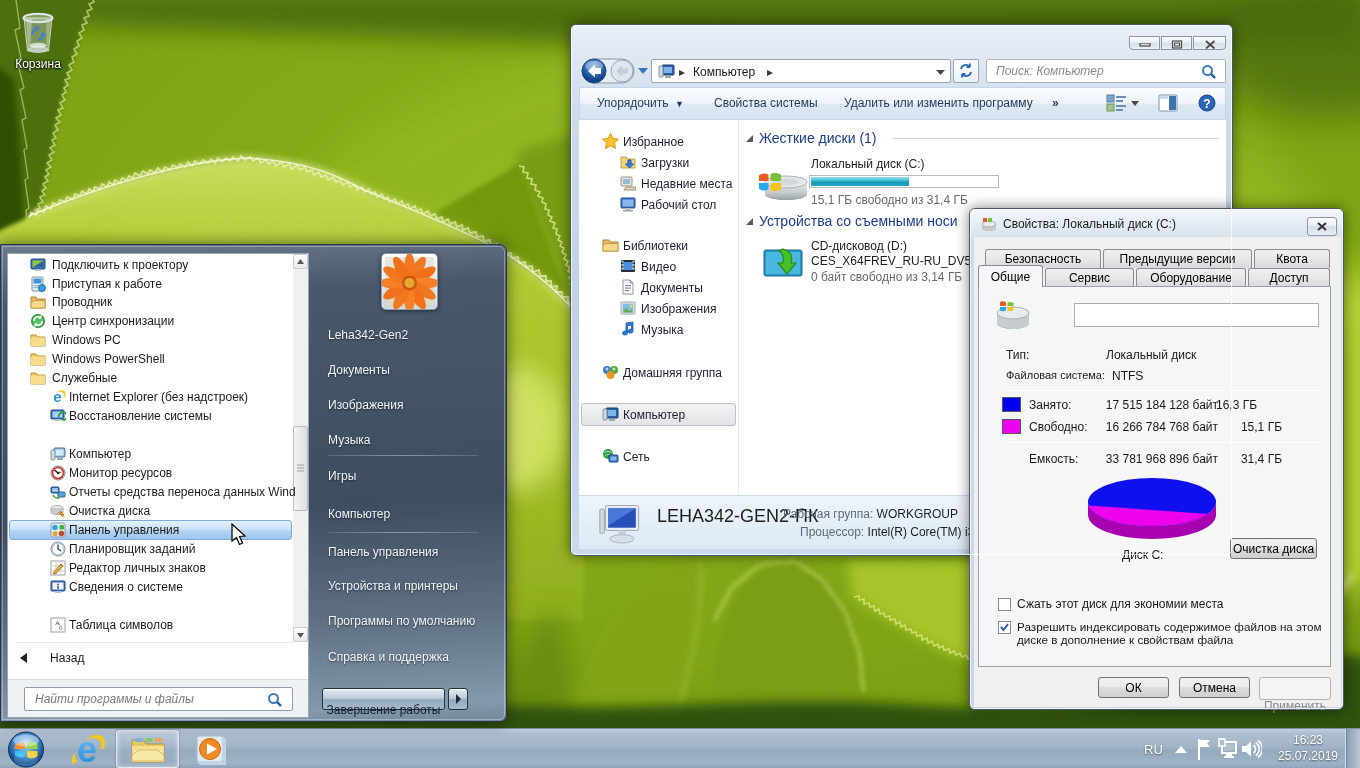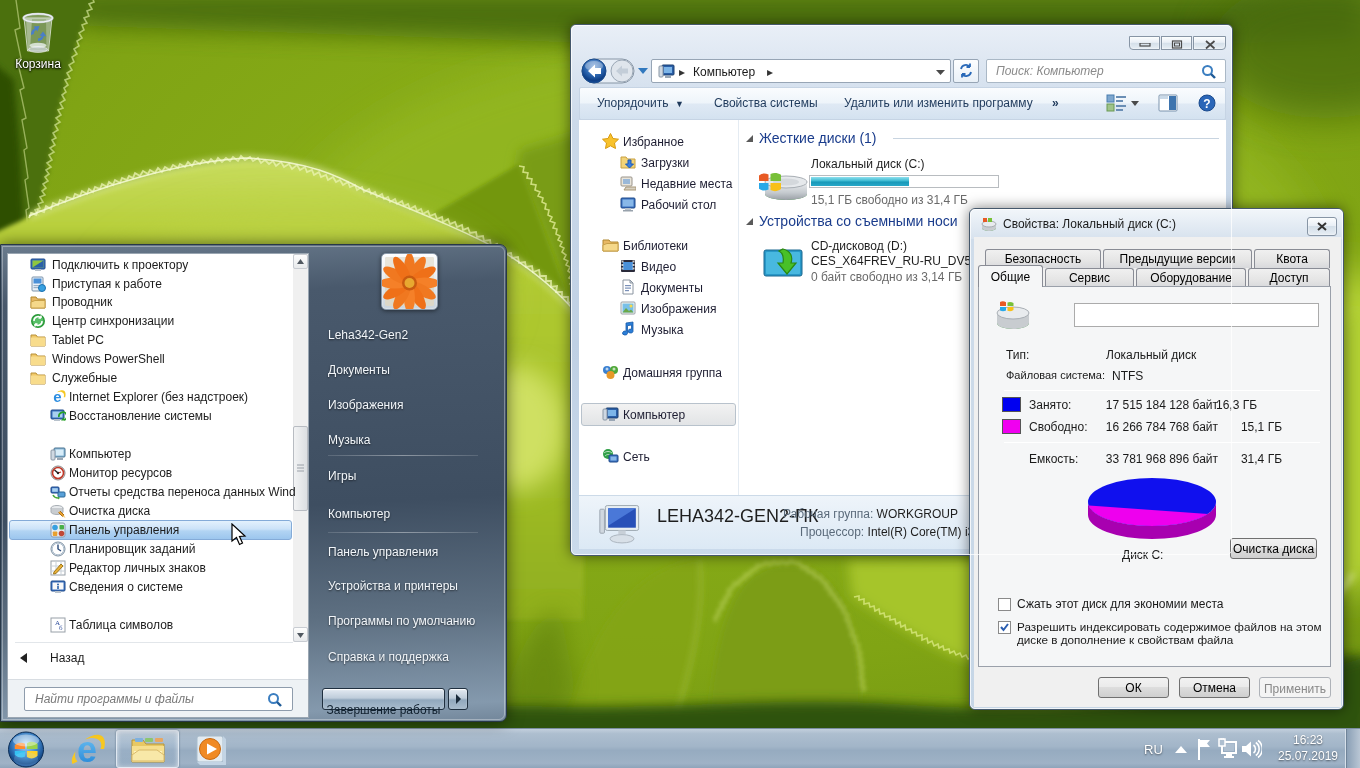--- a/index.html
+++ b/index.html
@@ -483,21 +483,21 @@
           <path d="M4,8 A4,4 0 0 1 11,5 M11,5 L11,2.5 M11,5 L8.5,5" stroke="#fff" stroke-width="1.5" fill="none"></path>
           <path d="M12,8 A4,4 0 0 1 5,11 M5,11 L5,13.5 M5,11 L7.5,11" stroke="#fff" stroke-width="1.5" fill="none"></path>
         </svg></span>
       <span class="smtxt" style="left:43px">Центр синхронизации</span>
     </div>
  <div class="smrow" style="top:86.4px">
       <span class="smico" style="left:21px"><svg width="16" height="16" viewBox="0 0 16 16">
           <path d="M1,3 L6,3 L7.5,5 L15,5 L15,14 L1,14 Z" fill="#f0c868" stroke="#b89038"></path>
           <path d="M1,5.5 L15,5.5 L15,14 L1,14 Z" fill="#f8dc8c"></path>
         </svg></span>
-      <span class="smtxt" style="left:43px">Tablet PC</span>
+      <span class="smtxt" style="left:43px">Windows PC</span>
     </div>
  <div class="smrow" style="top:105.3px">
       <span class="smico" style="left:21px"><svg width="16" height="16" viewBox="0 0 16 16">
           <path d="M1,3 L6,3 L7.5,5 L15,5 L15,14 L1,14 Z" fill="#f0c868" stroke="#b89038"></path>
           <path d="M1,5.5 L15,5.5 L15,14 L1,14 Z" fill="#f8dc8c"></path>
         </svg></span>
       <span class="smtxt" style="left:43px">Windows PowerShell</span>
     </div>
  <div class="smrow" style="top:124.3px">
       <span class="smico" style="left:21px"><svg width="16" height="16" viewBox="0 0 16 16">
@@ -721,15 +721,15 @@
   <div class="abs" style="left:152px;top:339px;color:#1a1a1a;">Диск C:</div>
   <div class="btn abs" style="left:260px;top:329px;width:87px;height:21px;padding-top:3px;">Очистка диска</div>
   <div class="abs" style="left:28px;top:389px;width:13px;height:13px;background:#fff;border:1px solid #8a8a8a;"></div>
   <div class="abs" style="left:47px;top:388px;color:#1a1a1a;">Сжать этот диск для экономии места</div>
   <div class="abs" style="left:28px;top:412px;width:13px;height:13px;background:#fff;border:1px solid #8a8a8a;"><svg width="11" height="11">
           <path d="M2,5 L4.5,8 L9,2" stroke="#2a5db0" stroke-width="2" fill="none"></path>
         </svg></div>
   <div class="abs" style="left:47px;top:411px;width:316px;color:#1a1a1a;font-size:11.7px;">Разрешить индексировать содержимое файлов на этом диске в дополнение к свойствам файла</div>
   <div class="btn abs" style="left:128px;top:468px;width:71px;height:21px;padding-top:3px;">ОК</div>
   <div class="btn abs" style="left:209px;top:468px;width:71px;height:21px;padding-top:3px;">Отмена</div>
-  <div class="btn abs" style="left:289px;top:468px;width:72px;height:21px;padding-top:4px;color:#888;border-color:#aeb2b8;background:#f4f4f4;">Применить</div>
+  <div class="btn abs" style="left:289px;top:468px;width:72px;height:21px;padding-top:21px;color:#888;border-color:#aeb2b8;background:#f4f4f4;">Применить</div>
  </div>
 </div>
 
 </body></html>

